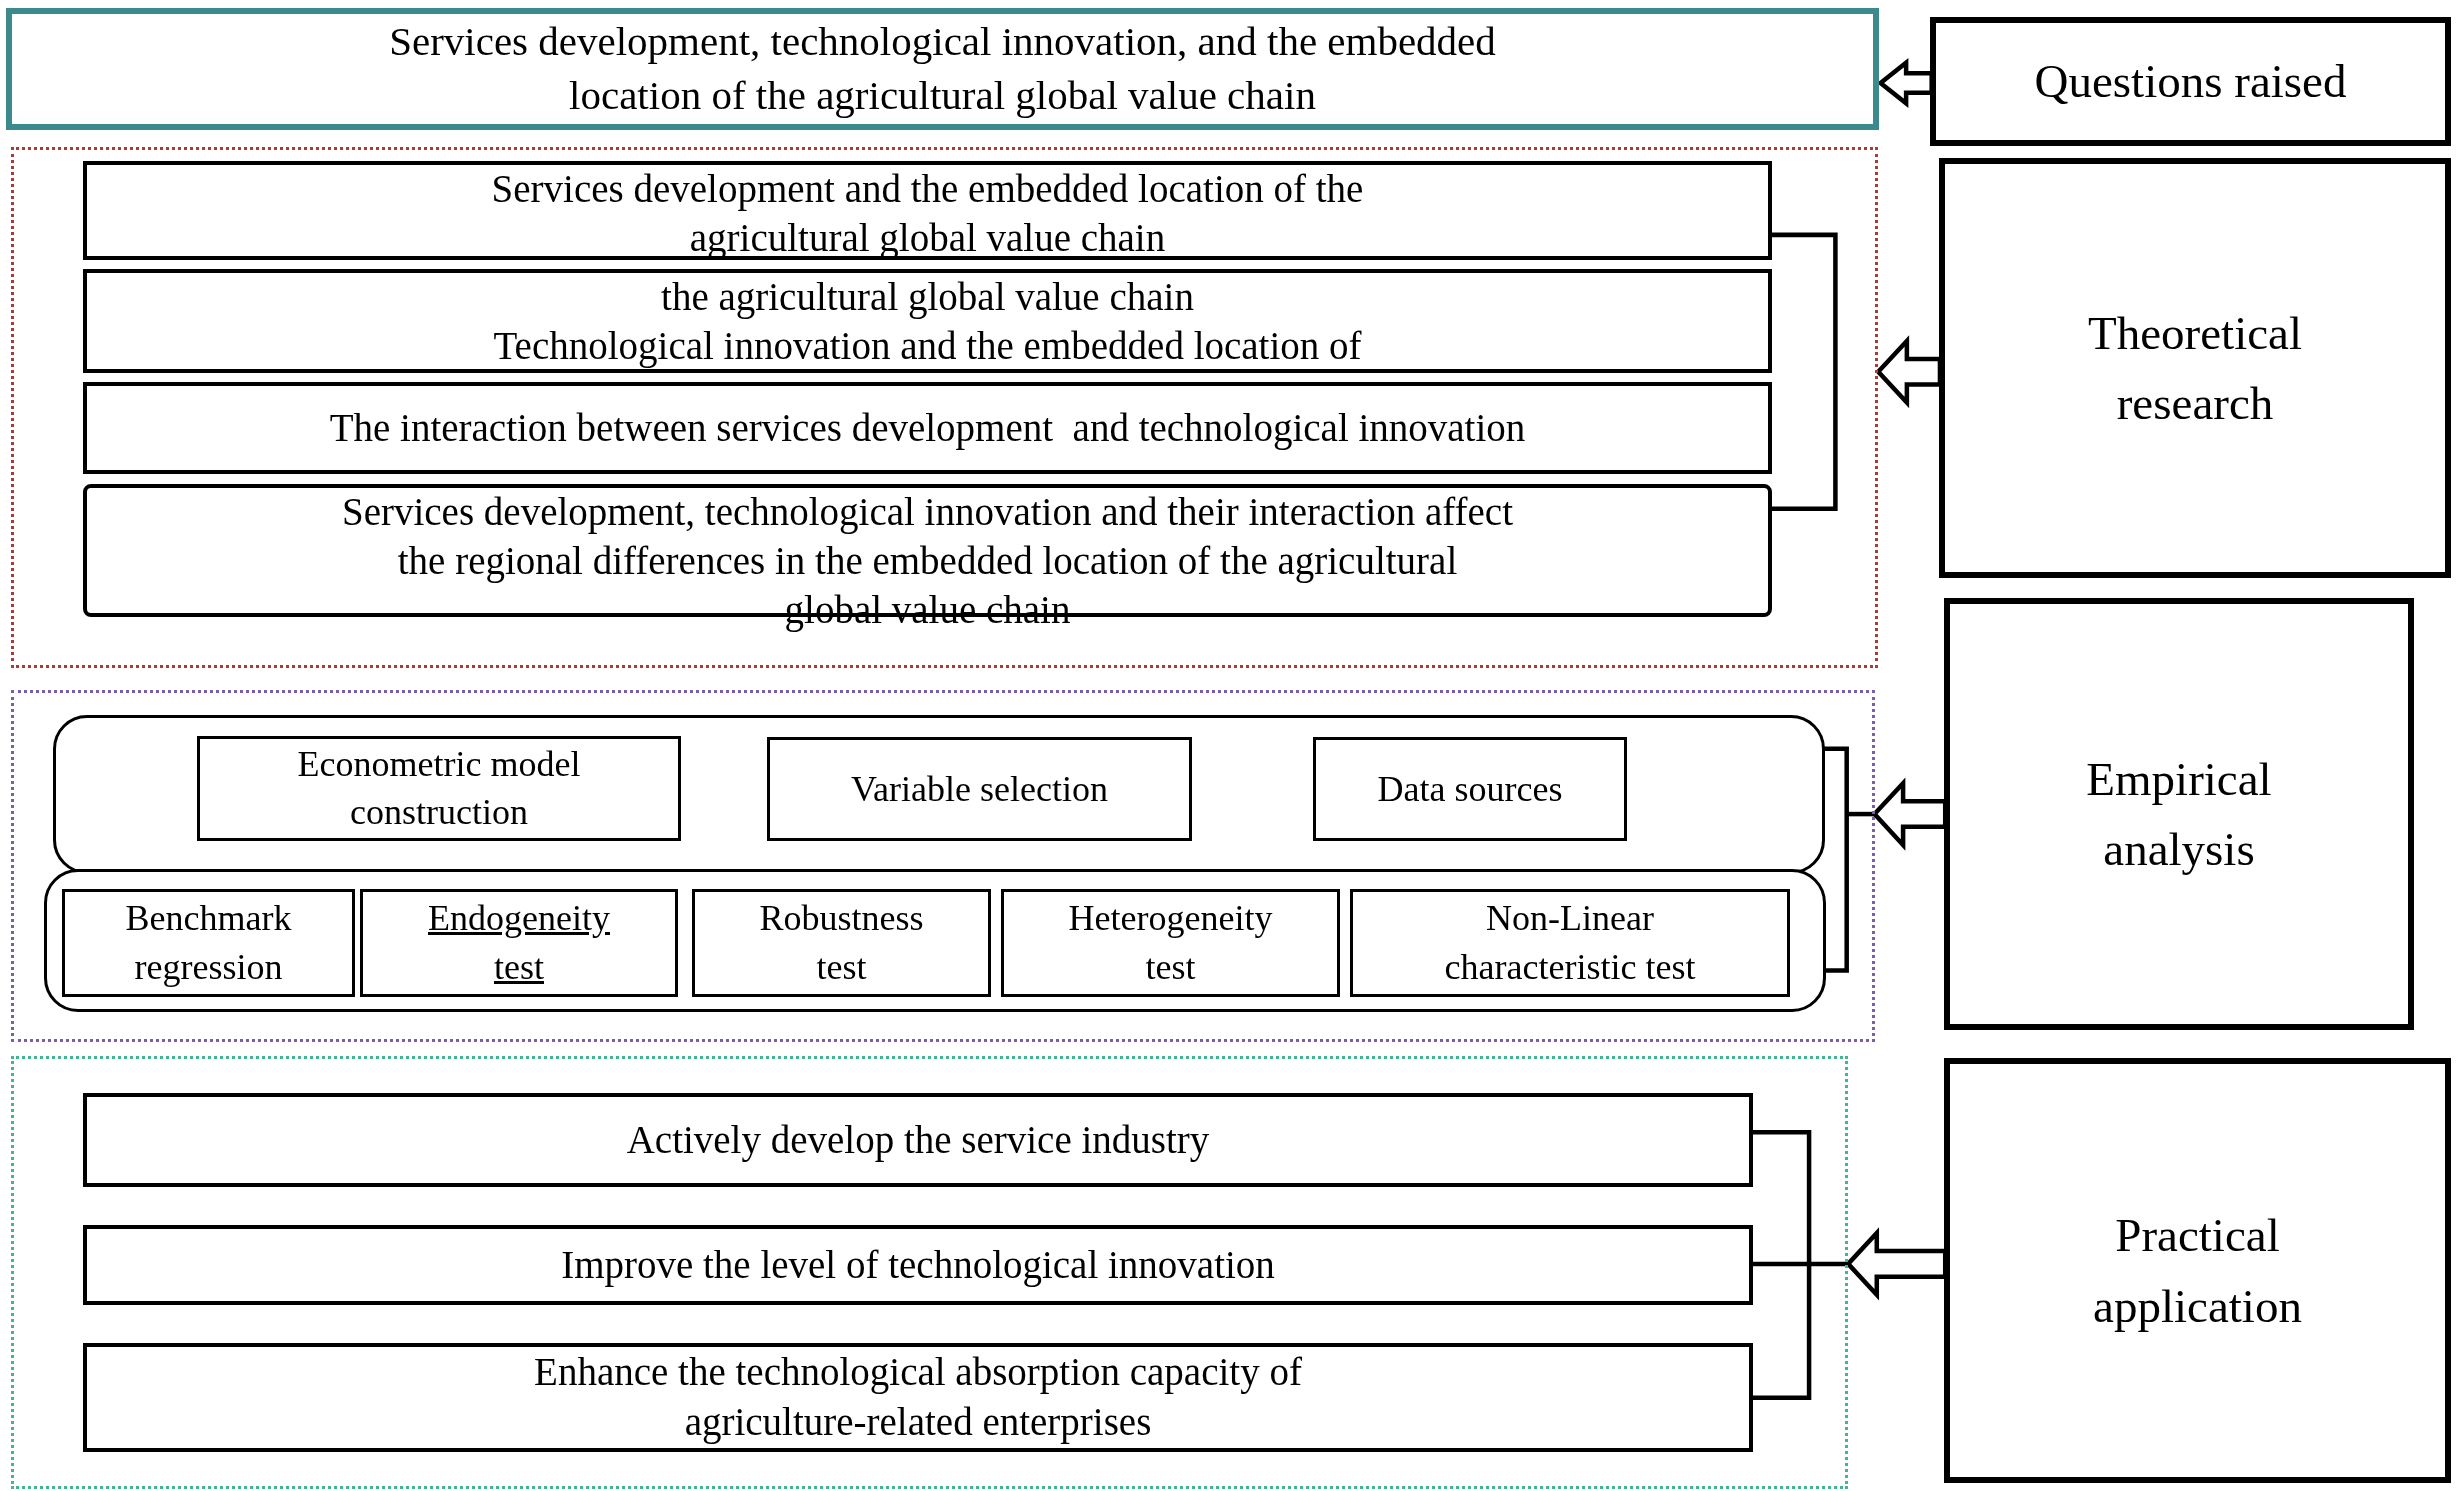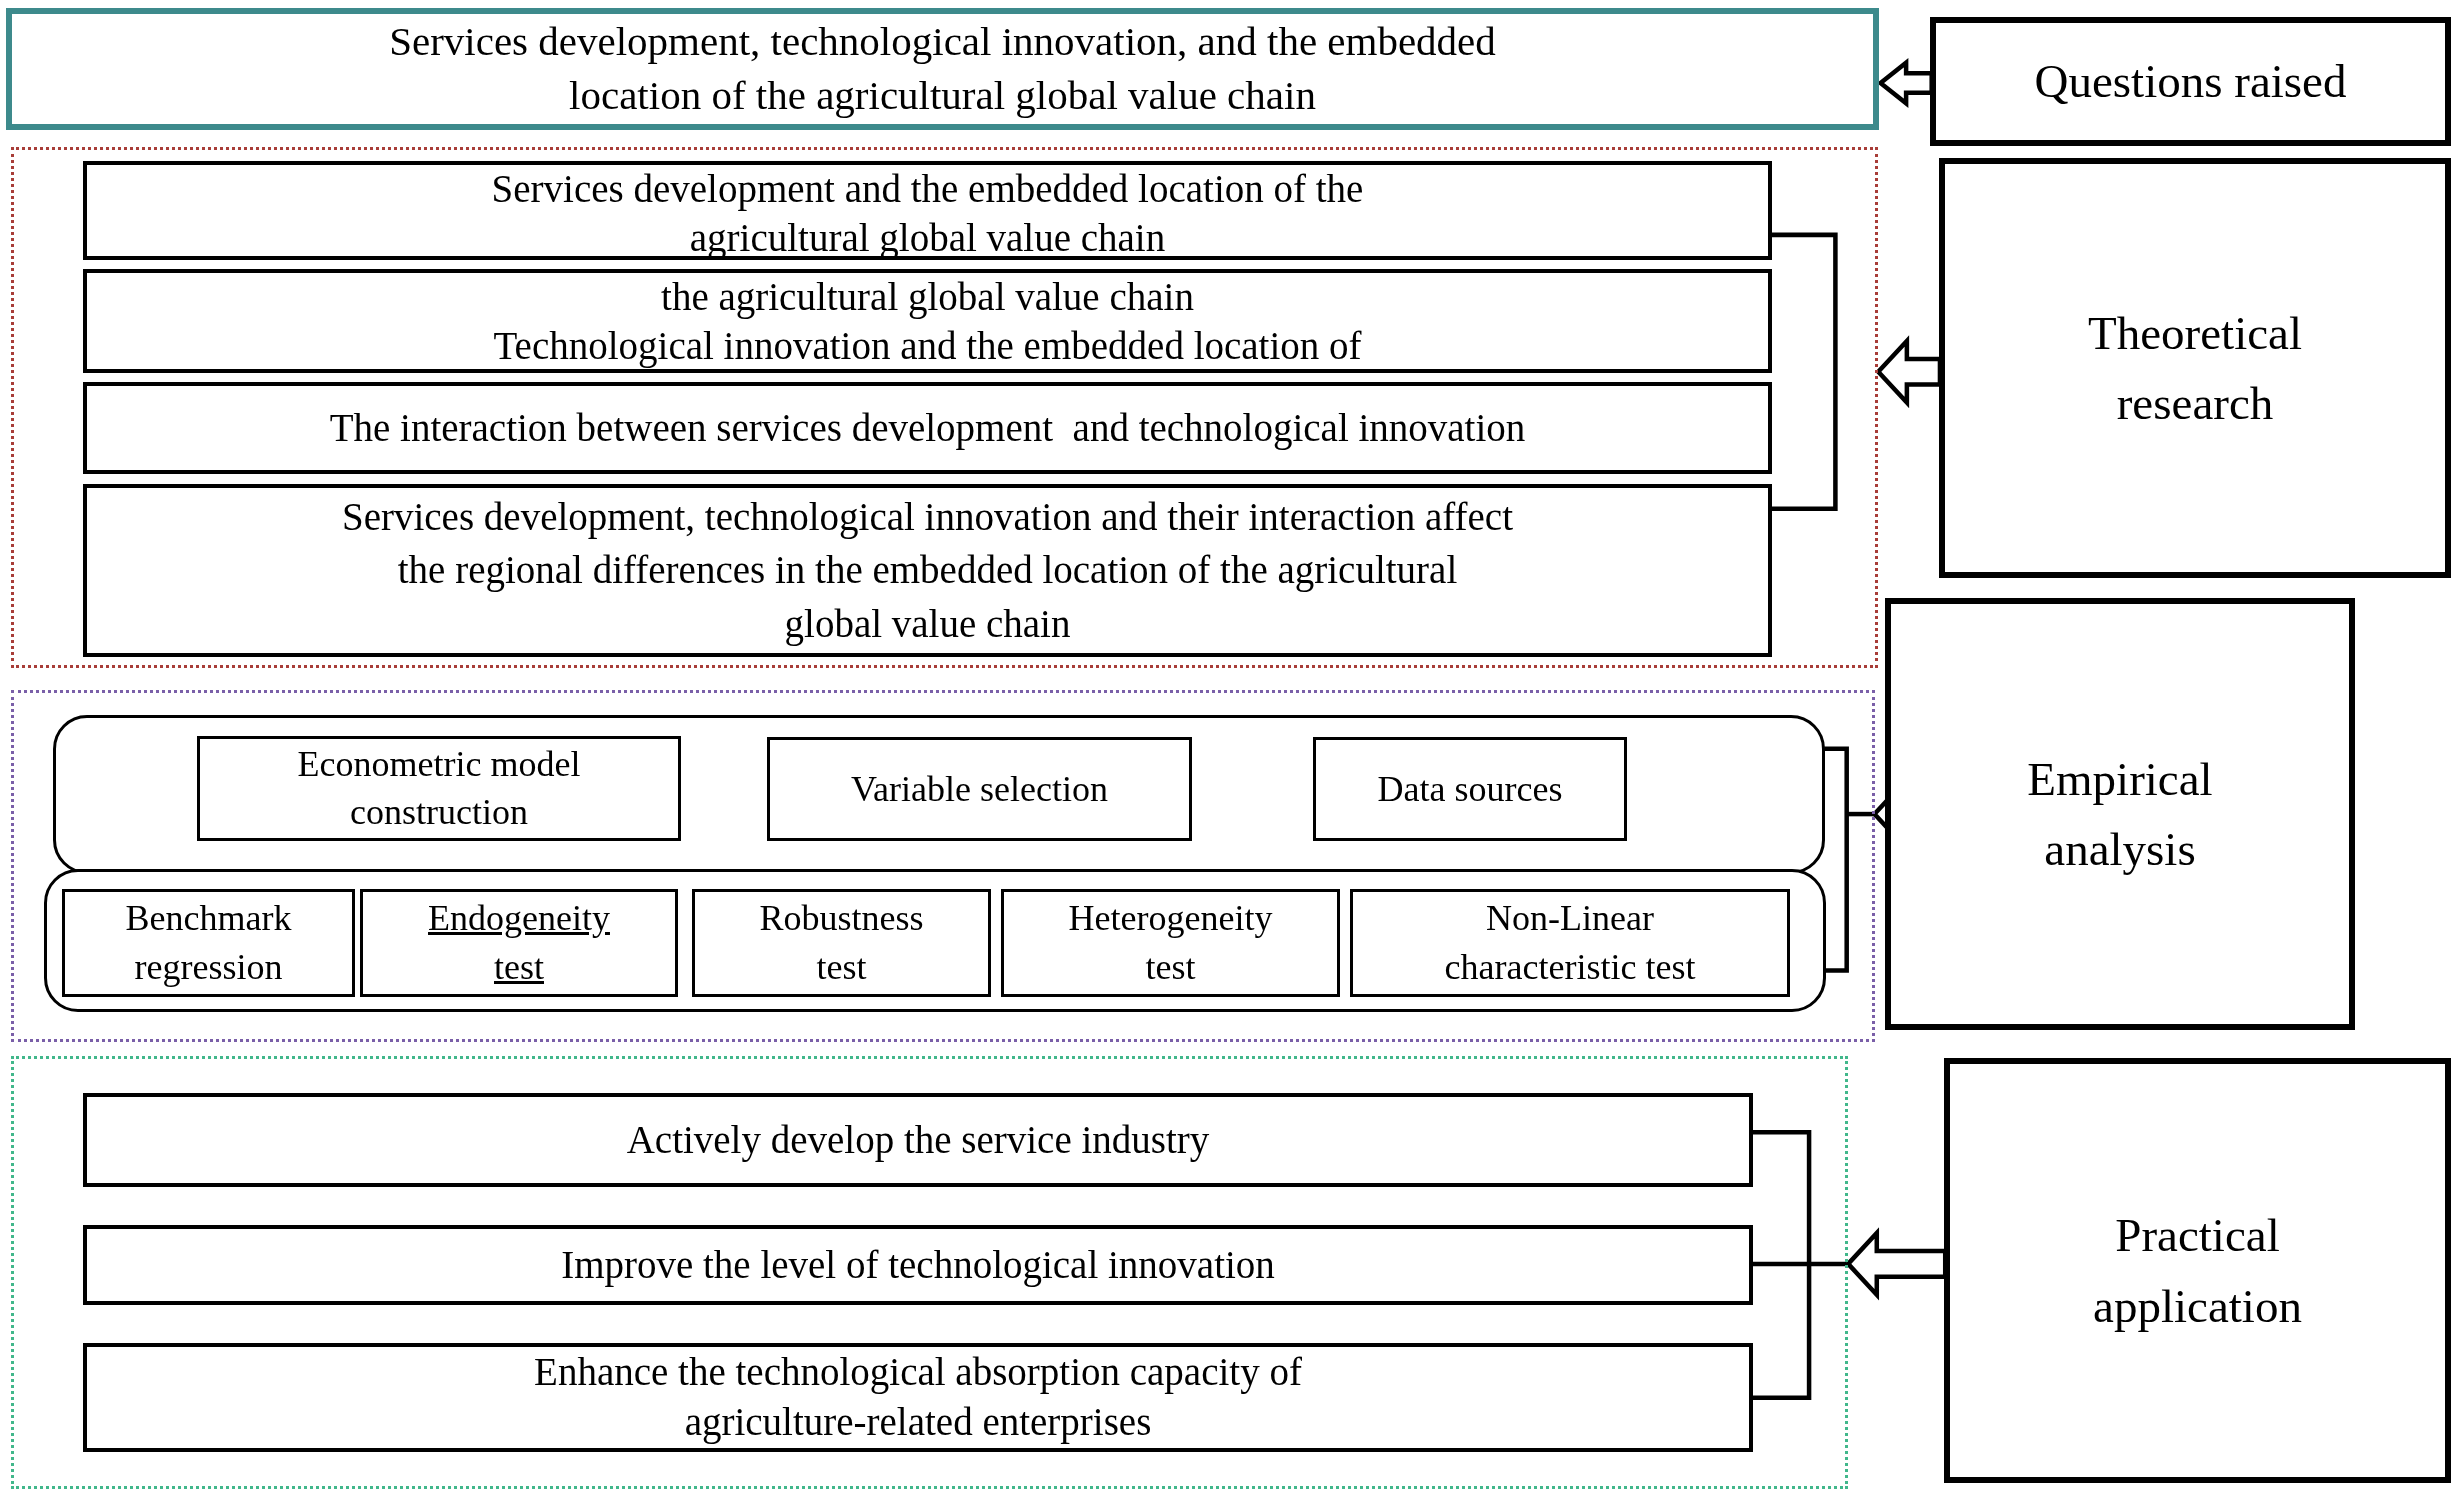--- a/index.html
+++ b/index.html
@@ -80,21 +80,21 @@
 
   <div class="box black-box" style="left:83px;top:269px;width:1689px;height:104px;">
     <div class="line">the agricultural global value chain</div>
     <div class="line">Technological innovation and the embedded location of</div>
   </div>
 
   <div class="box black-box" style="left:83px;top:382px;width:1689px;height:92px;">
     <div class="line">The interaction between services development  and technological innovation</div>
   </div>
 
-  <div class="box black-box" style="left:83px;top:484px;width:1689px;height:173px;">
+  <div class="box black-box" style="left:83px;top:484px;width:1689px;height:133px;border-radius:8px;">
     <div class="line">Services development, technological innovation and their interaction affect</div>
     <div class="line">the regional differences in the embedded location of the agricultural</div>
     <div class="line">global value chain</div>
   </div>
 
   <div class="box side-box center" style="left:1939px;top:158px;width:512px;height:420px;">
     <div class="line">Theoretical</div>
     <div class="line">research</div>
   </div>
 
@@ -135,21 +135,21 @@
   <div class="box small-box" style="left:1001px;top:889px;width:339px;height:108px;">
     <div class="line">Heterogeneity</div>
     <div class="line">test</div>
   </div>
 
   <div class="box small-box" style="left:1350px;top:889px;width:440px;height:108px;">
     <div class="line">Non-Linear</div>
     <div class="line">characteristic test</div>
   </div>
 
-  <div class="box side-box center" style="left:1885px;top:598px;width:470px;height:432px;">
+  <div class="box side-box center" style="left:1944px;top:598px;width:470px;height:432px;">
     <div class="line">Empirical</div>
     <div class="line">analysis</div>
   </div>
 
   <div class="dotted dotted-green" style="left:11.3px;top:1056px;width:1837px;height:433px;"></div>
 
   <div class="box black-box green-sec center" style="left:83px;top:1093px;width:1670px;height:94px;">
     <div class="line">Actively develop the service industry</div>
   </div>
 

